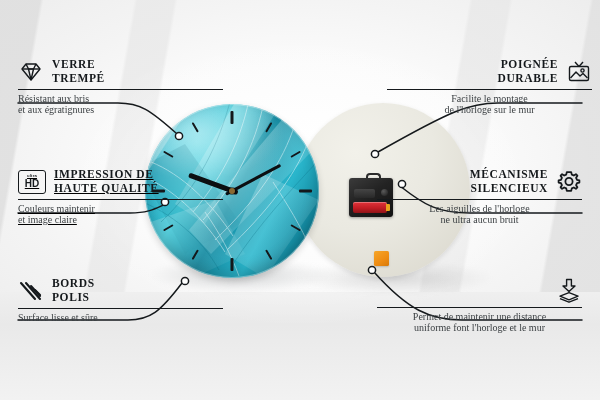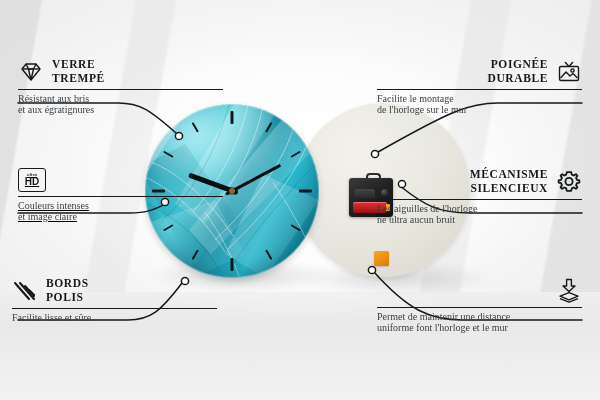--- a/index.html
+++ b/index.html
@@ -133,21 +133,21 @@
     font-family:"Liberation Serif", serif;
     font-weight:700;font-size:11.5px;line-height:13.5px;letter-spacing:.6px;
     color:#15191c;text-transform:uppercase;white-space:pre-line;
   }
   .feat.r .ttl{text-align:right;}
   .rule{height:1.2px;background:#15191c;margin-top:4px;}
   .sub{
     font-family:"Liberation Serif", serif;
     font-size:10px;line-height:10.6px;color:#3a3f42;margin-top:4px;white-space:pre-line;
   }
-  .feat.r .sub{text-align:left;}
+  .feat.r .sub{text-align:center;}
   .ico{width:26px;height:26px;flex:0 0 26px;display:block;}
   .ico svg{display:block;width:26px;height:26px;}
   .hdbadge{
     width:26px;height:22px;flex:0 0 26px;border:1.6px solid #15191c;border-radius:3px;
     display:flex;flex-direction:column;align-items:center;justify-content:center;line-height:1;
   }
   .hdbadge .u{font-size:4.2px;letter-spacing:.2px;font-weight:700;color:#15191c;
     font-family:"Liberation Sans", sans-serif;}
   .hdbadge .h{font-size:10px;font-weight:700;color:#15191c;margin-top:.5px;
     font-family:"Liberation Sans", sans-serif;}
@@ -300,46 +300,48 @@
     <div class="sub">Résistant aux bris
 et aux égratignures</div>
   </div>
 
   <div class="feat l" style="left:18px;top:168px;text-decoration:underline;">
     <div class="head">
       <span class="hdbadge">
         <span class="u">ultra</span>
         <span class="h">HD</span>
       </span>
-    </div>
-    <div class="rule"></div>
-    <div class="sub">Couleurs intenses
+      <span class="ttl">IMPRESSION DE
+HAUTE QUALITÉ</span>
+    </div>
+    <div class="rule"></div>
+    <div class="sub">Couleurs maintenir
 et image claire</div>
   </div>
 
-  <div class="feat l" style="left:12px;top:277px;">
+  <div class="feat l" style="left:18px;top:277px;">
     <div class="head">
       <span class="ico">
         <svg viewBox="0 0 26 26">
             <g stroke="#15191c" stroke-width="2.1" stroke-linecap="round">
           <path d="M3 5 L17 21"></path>
               <path d="M8 5 L22 21"></path>
               <path d="M13 8 L22 18"></path>
               <path d="M17 12 L22 17"></path>
         </g>
           </svg>
       </span>
       <span class="ttl">BORDS
 POLIS</span>
     </div>
     <div class="rule"></div>
-    <div class="sub">Facilite lisse et sûre</div>
-  </div>
-
-  <div class="feat r" style="left:377px;top:58px;">
+    <div class="sub">Surface lisse et sûre</div>
+  </div>
+
+  <div class="feat r" style="left:387px;top:58px;">
     <div class="head">
       <span class="ttl">POIGNÉE
 DURABLE</span>
       <span class="ico">
         <svg viewBox="0 0 26 26">
             <g fill="none" stroke="#15191c" stroke-width="1.4" stroke-linejoin="round">
           <rect x="3.5" y="7.5" width="19" height="14" rx="1.5"></rect>
           <path d="M13 7.5 L9 3 M13 7.5 L17 3"></path>
           <path d="M4.5 19 L10 13 L14 17 L17 14.5 L21.5 19"></path>
           <circle cx="16.5" cy="11.5" r="1.6"></circle>

